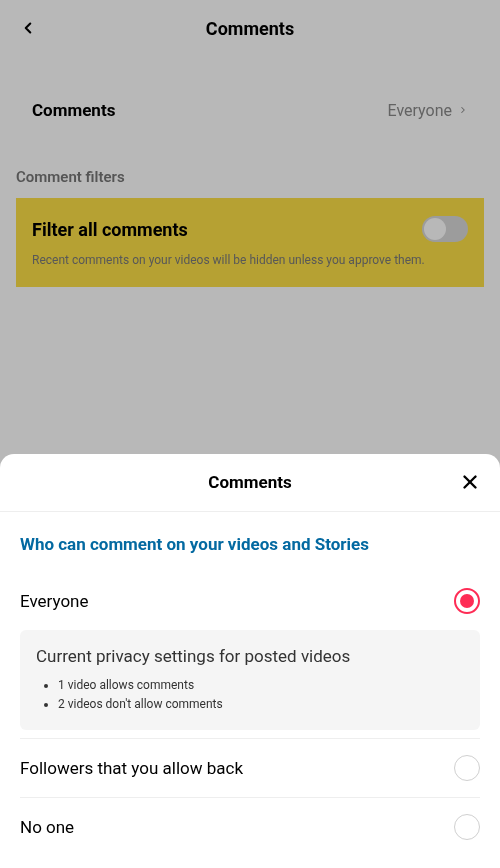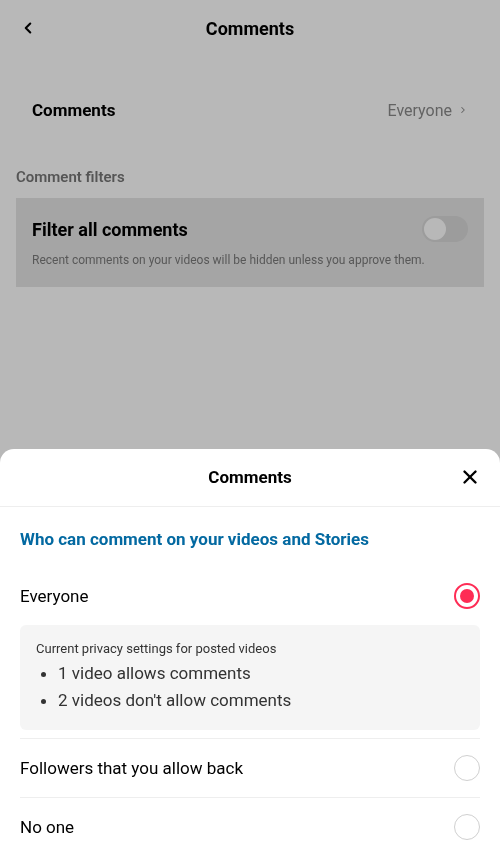--- a/index.html
+++ b/index.html
@@ -68,21 +68,21 @@
       color: #8a8a8a;
     }
     .section-label {
       margin: 28px 16px 12px 16px;
       font-size: 15px;
       font-weight: 600;
       color: #777;
     }
     .filter-card {
       margin: 0 16px;
-      background: #e5e5e5;
+      background: #fde047;
       padding: 18px 16px;
     }
     .filter-head {
       display: flex;
       align-items: center;
       justify-content: space-between;
       margin-bottom: 10px;
     }
     .filter-title {
       font-size: 18px;
@@ -187,30 +187,30 @@
       border-radius: 50%;
       background: #fe2c55;
     }
     .info-box {
       background: #f5f5f5;
       border-radius: 6px;
       padding: 16px 16px 16px 16px;
       margin-bottom: 8px;
     }
     .info-title {
-      font-size: 13px;
+      font-size: 17px;
       color: #333;
-      margin-bottom: 4px;
+      margin-bottom: 10px;
     }
     .info-list {
       list-style: disc;
       padding-left: 22px;
     }
     .info-list li {
-      font-size: 17px;
+      font-size: 12px;
       color: #333;
       line-height: 1.6;
     }
     .divider {
       height: 1px;
       background: #eee;
       margin: 0;
     }
   </style>
 </head>

